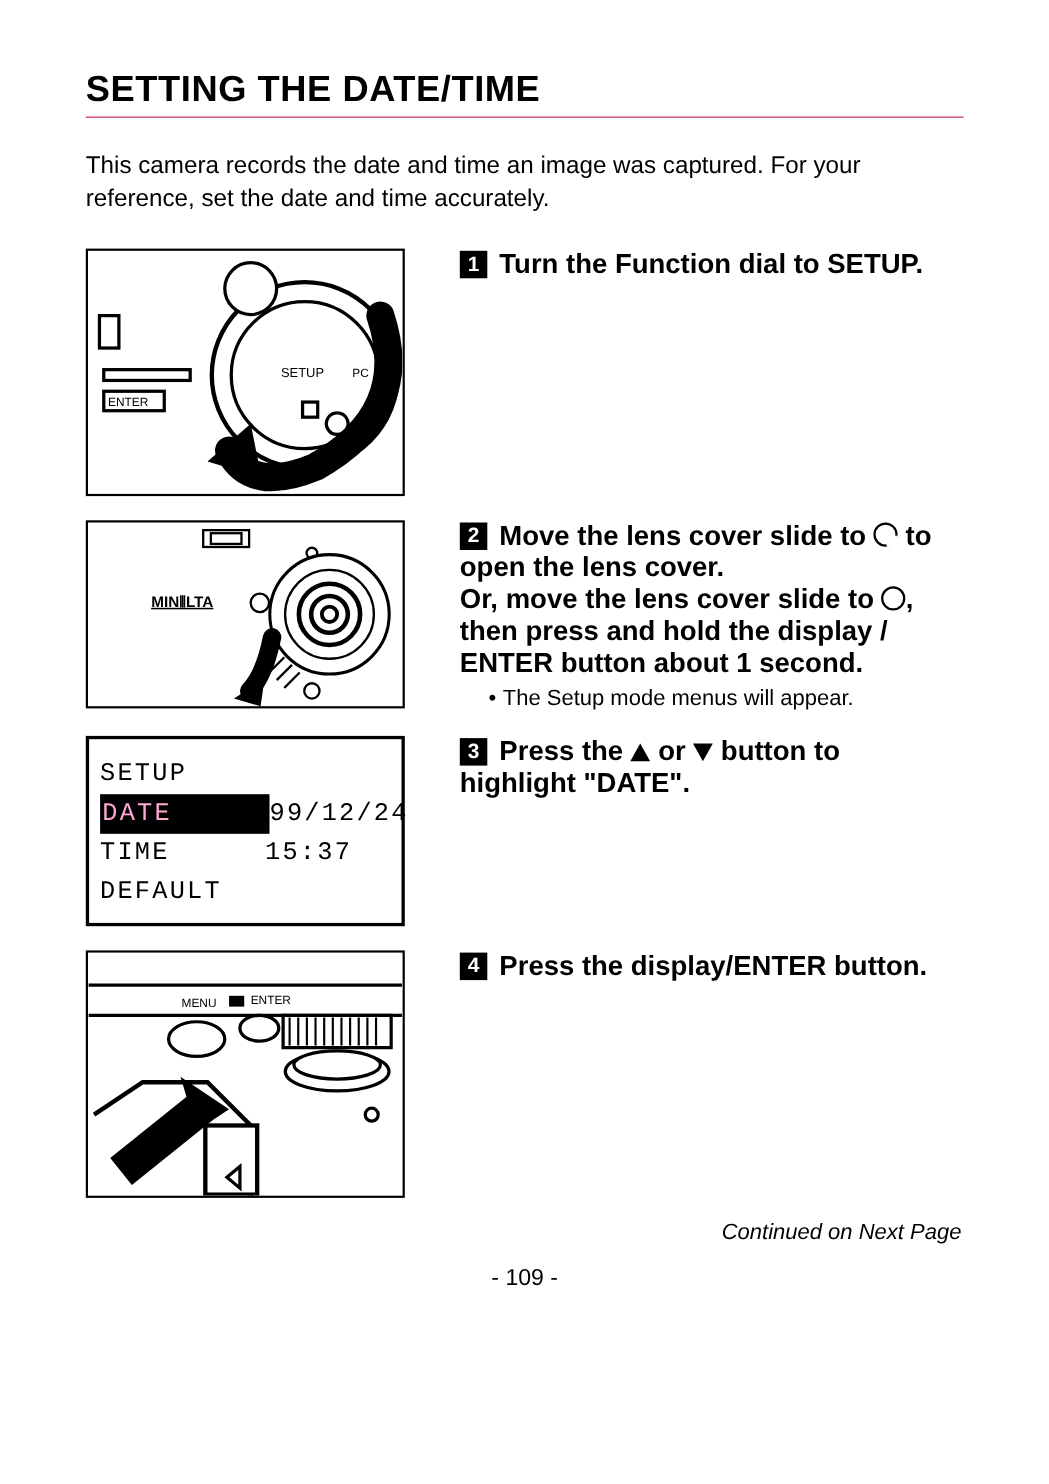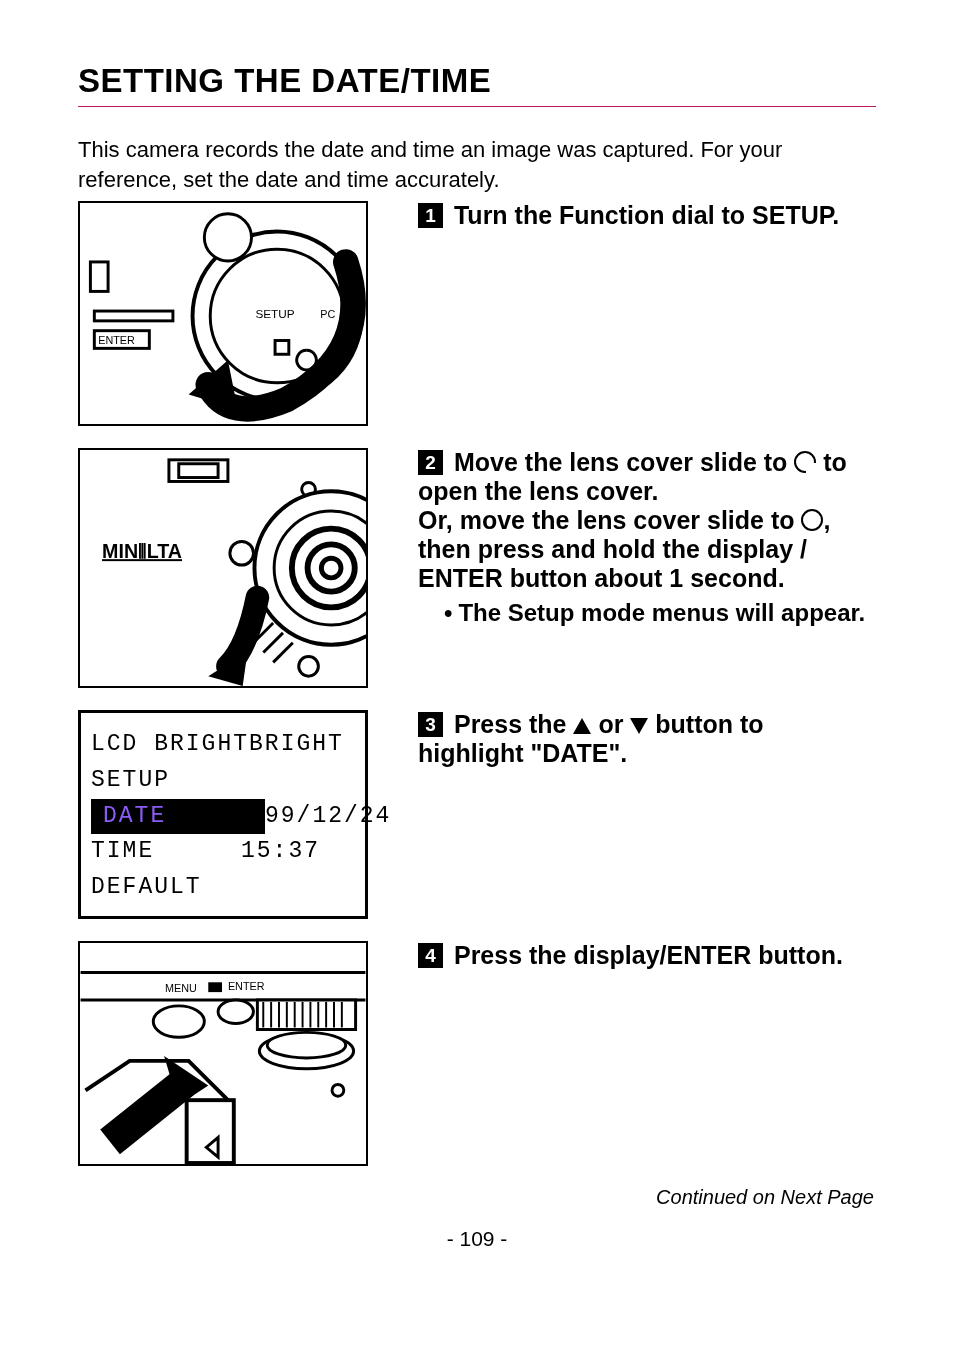--- a/index.html
+++ b/index.html
@@ -16,21 +16,21 @@
     font-size:33px;
     font-weight:900;
     letter-spacing:0.5px;
     border-bottom:1px solid #be185d;
     padding-bottom:6px;
     margin:0 0 28px 0;
   }
   .intro{
     font-size:22px;
     line-height:1.35;
-    margin:0 0 7px 0;
+    margin:0 0 32px 0;
   }
   .row{
     display:flex;
     align-items:flex-start;
     gap:34px;
     margin-bottom:22px;
   }
   .figure-box{
     width:290px;
     flex:0 0 290px;
@@ -53,43 +53,43 @@
     display:inline-block;
     width:25px;height:25px;
     background:#000;color:#fff;
     font-size:19px;font-weight:900;
     text-align:center;line-height:25px;
     margin-right:4px;
     vertical-align:2px;
   }
   .bold{font-weight:900;}
   .sub-bullet{
-    font-size:24px;
+    font-size:20px;
     margin:6px 0 0 26px;
     text-indent:-14px;
     padding-left:14px;
-    font-weight:700;
+    font-weight:400;
   }
   .sub-bullet::before{content:"•";padding-right:6px;}
 
   
   .lcd-menu{
     width:290px;
     border:3px solid #000;
     box-sizing:border-box;
     padding:14px 10px 10px 10px;
     font-family:"Courier New",monospace;
     font-weight:500;
     font-size:23px;
     letter-spacing:2px;
     line-height:1.55;
   }
   .lcd-row{display:flex;white-space:pre;}
   .lcd-row .l{flex:0 0 150px;}
-  .lcd-row.inv .l{background:#000;color:#8b5cf6;padding:0 12px;}
+  .lcd-row.inv .l{background:#000;color:#f9a8d4;padding:0 2px;}
   .cont{
     text-align:right;
     font-style:italic;
     font-size:20px;
     margin:20px 2px 0 0;
   }
   .pagenum{
     text-align:center;
     font-size:21px;
     margin-top:18px;
@@ -133,21 +133,21 @@
     </div>
   </div>
   <div class="step-text">
     <span class="num">1</span>
     <span class="bold">Turn the Function dial to SETUP.</span>
   </div>
 </div>
 
 <div class="row">
   <div class="figure-box">
-    <div class="illus" style="height:240px">
+    <div class="illus" style="height:171px">
       <svg viewBox="0 0 290 240">
 
         <rect x="90" y="10" width="60" height="22" fill="none" stroke="#000" stroke-width="3"></rect>
         <rect x="100" y="14" width="40" height="14" fill="none" stroke="#000" stroke-width="3"></rect>
         <circle cx="232" cy="40" r="7" fill="none" stroke="#000" stroke-width="3"></circle>
         <circle cx="232" cy="220" r="10" fill="none" stroke="#000" stroke-width="3"></circle>
 
         <text x="22" y="110" font-size="20" font-family="Helvetica" font-weight="900" text-decoration="underline">MIN⦀LTA</text>
 
         <circle cx="255" cy="120" r="78" fill="#fff" stroke="#000" stroke-width="4"></circle>
@@ -171,21 +171,20 @@
     <span class="num">2</span>
     <span class="bold">Move the lens cover slide to </span><span class="ring-icon open"></span><span class="bold"> to open the lens cover.</span><br>
     <span class="bold">Or, move the lens cover slide to </span><span class="ring-icon"></span><span class="bold">, then press and hold the display / ENTER button about 1 second.</span>
     <div class="sub-bullet">The Setup mode menus will appear.</div>
   </div>
 </div>
 
 <div class="row">
   <div class="figure-box">
     <div class="lcd-menu">
-      <div class="lcd-row"><span class="l">LCD BRIGHT</span><span>BRIGHT</span></div>
       <div class="lcd-row"><span class="l">SETUP</span><span></span></div>
       <div class="lcd-row inv"><span class="l">DATE</span><span>99/12/24</span></div>
       <div class="lcd-row"><span class="l">TIME</span><span>15:37</span></div>
       <div class="lcd-row"><span class="l">DEFAULT</span><span></span></div>
     </div>
   </div>
   <div class="step-text">
     <span class="num">3</span>
     <span class="bold">Press the </span><span class="tri-up"></span><span class="bold"> or </span><span class="tri-down"></span><span class="bold"> button to highlight "DATE".</span>
   </div>

